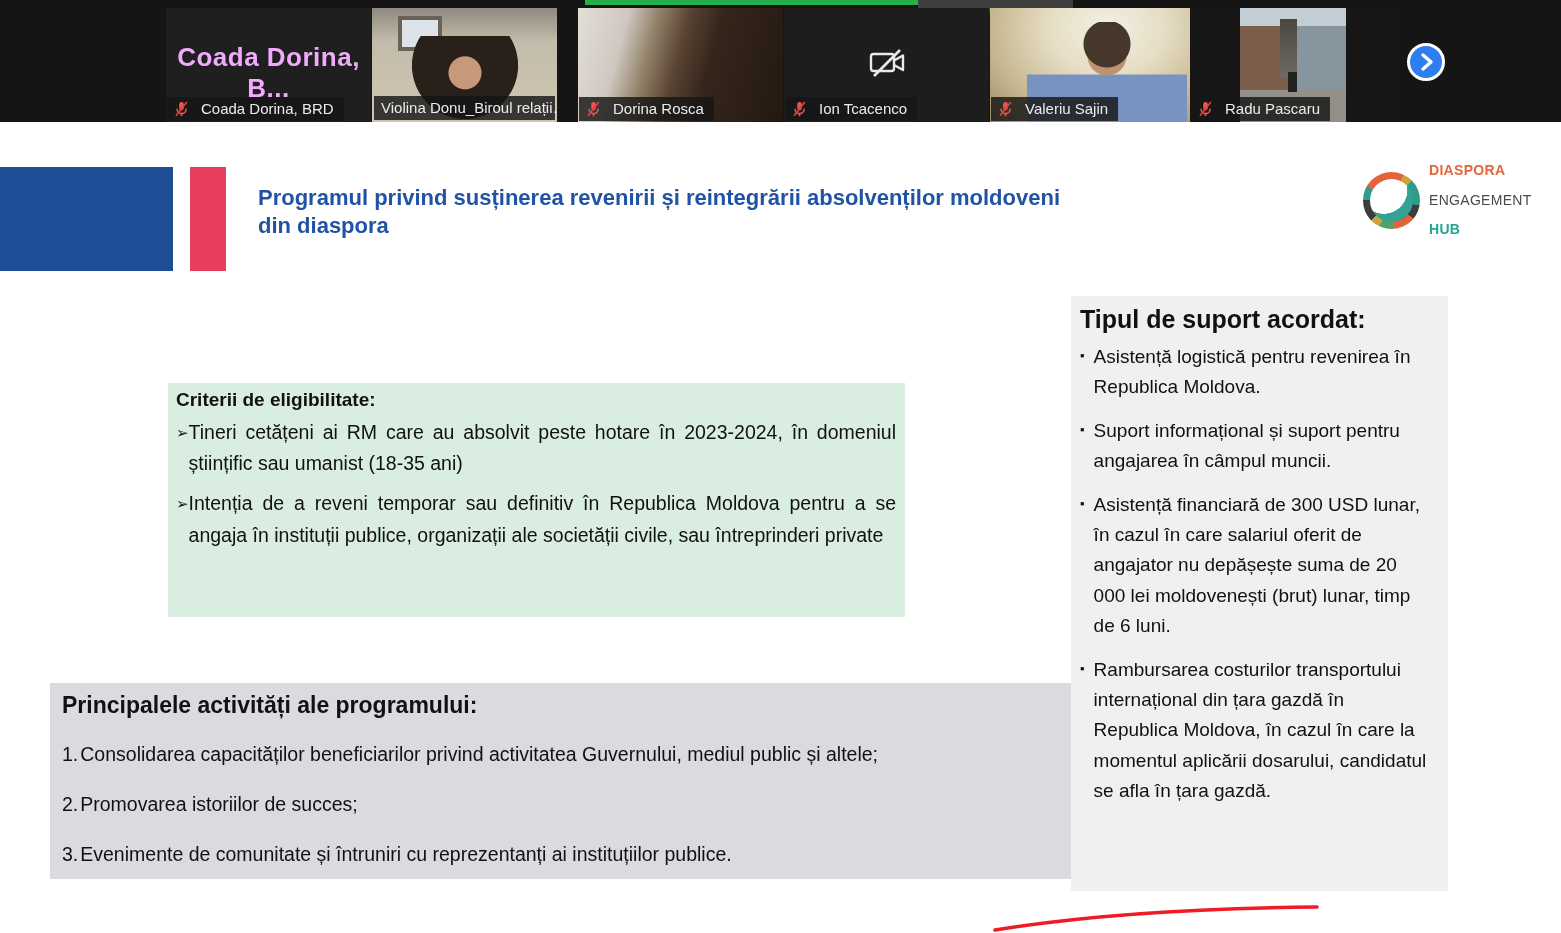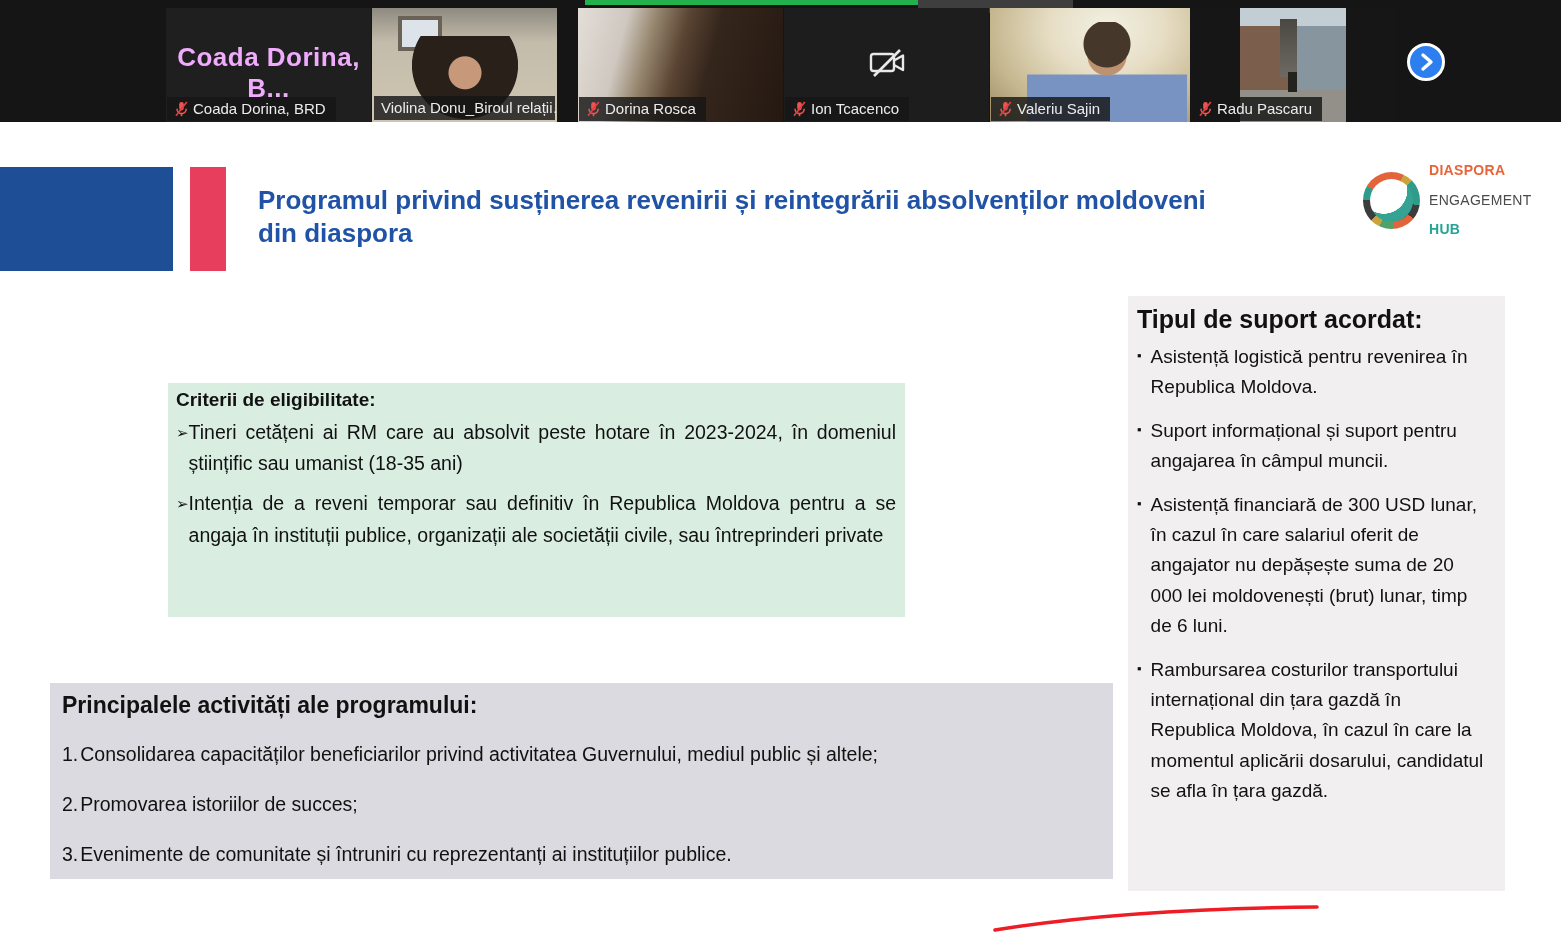--- a/index.html
+++ b/index.html
@@ -64,38 +64,38 @@
   }
   .tile--video-outdoor .tile-portrait { display:block; }
   .tile-portrait::before {
     content:''; position:absolute; left:38%; top:10%; width:17px; height:58px;
     background:linear-gradient(180deg,#4a4742,#6e6a63);
   }
   .tile-portrait::after {
     content:''; position:absolute; left:46%; bottom:26%; width:9px; height:20px; background:#23221f;
   }
   .tile-label {
-    position:absolute; left:1px; bottom:1px; display:flex; align-items:center; gap:4px;
+    position:absolute; left:1px; bottom:1px; display:flex; align-items:center; gap:12px;
     background:rgba(22,22,22,.82); color:#ececec; font-size:15px;
     padding:3px 10px 4px 7px; white-space:nowrap; max-width:calc(100% - 2px); box-sizing:border-box;
   }
   .tile--active .tile-label { left:2px; right:2px; bottom:2px; max-width:none; }
   .mic-icon { flex:0 0 auto; display:inline-flex; }
   .next-btn {
     position:absolute; left:1407px; top:43px; width:32px; height:32px; border-radius:50%;
     background:#2d7ff0; border:3px solid #ffffff; cursor:pointer;
   }
   .next-btn svg { position:absolute; left:0; top:0; }
   
   .slide { position:absolute; left:0; top:122px; width:1561px; height:811px; background:#ffffff; }
   .brand-blue { position:absolute; left:0; top:45px; width:173px; height:104px; background:#1e4e96; }
   .brand-red  { position:absolute; left:190px; top:45px; width:36px; height:104px; background:#e83e5d; }
   .slide-title {
     position:absolute; left:258px; top:62px; color:#2053a6;
-    font-size:26px; font-weight:bold; line-height:1.27;
+    font-size:22px; font-weight:bold; line-height:1.27;
   }
   .slide-title div { white-space:nowrap; }
   .logo { position:absolute; left:1363px; top:40px; display:flex; align-items:center; gap:9px; }
   .logo-mark {
     width:57px; height:57px; border-radius:50%; position:relative;
     background:conic-gradient(from -30deg,
       #e1643a 0 55deg, #caa43a 55deg 75deg, #2f9b8a 75deg 130deg, #3c3c3c 130deg 160deg,
       #e1643a 160deg 205deg, #54a06b 205deg 235deg, #caa43a 235deg 255deg,
       #3c3c3c 255deg 300deg, #2f9b8a 300deg 330deg, #e1643a 330deg 360deg);
   }
@@ -117,21 +117,21 @@
   .gb-item .marker { flex:0 0 auto; font-size:15px; padding-top:4px; }
   .gb-item .txt { text-align:justify; }
   .gray-box {
     position:absolute; left:50px; top:561px; width:1063px; height:196px;
     background:#dbdae0; padding:9px 16px 0 12px; box-sizing:border-box;
   }
   .gray-box h2 { font-size:23px; margin-bottom:24px; }
   .act-item { display:flex; align-items:flex-start; font-size:19.5px; color:#111; margin-bottom:27px; }
   .act-item .num { flex:0 0 auto; margin-right:2px; }
   .sidebar {
-    position:absolute; left:1128px; top:174px; width:377px; height:595px;
+    position:absolute; left:1071px; top:174px; width:377px; height:595px;
     background:#f1eff0; padding:9px 16px 12px 9px; box-sizing:border-box;
   }
   .sidebar h2 { font-size:25px; margin-bottom:8px; white-space:nowrap; }
   .sb-item { display:flex; align-items:flex-start; gap:9px; font-size:19px; line-height:1.6; color:#111; margin-bottom:13px; }
   .sb-item .sq { flex:0 0 auto; font-size:13px; padding-top:4px; }
   .scribble { position:absolute; left:950px; top:758px; }
 </style>
 </head>
 <body>
 

